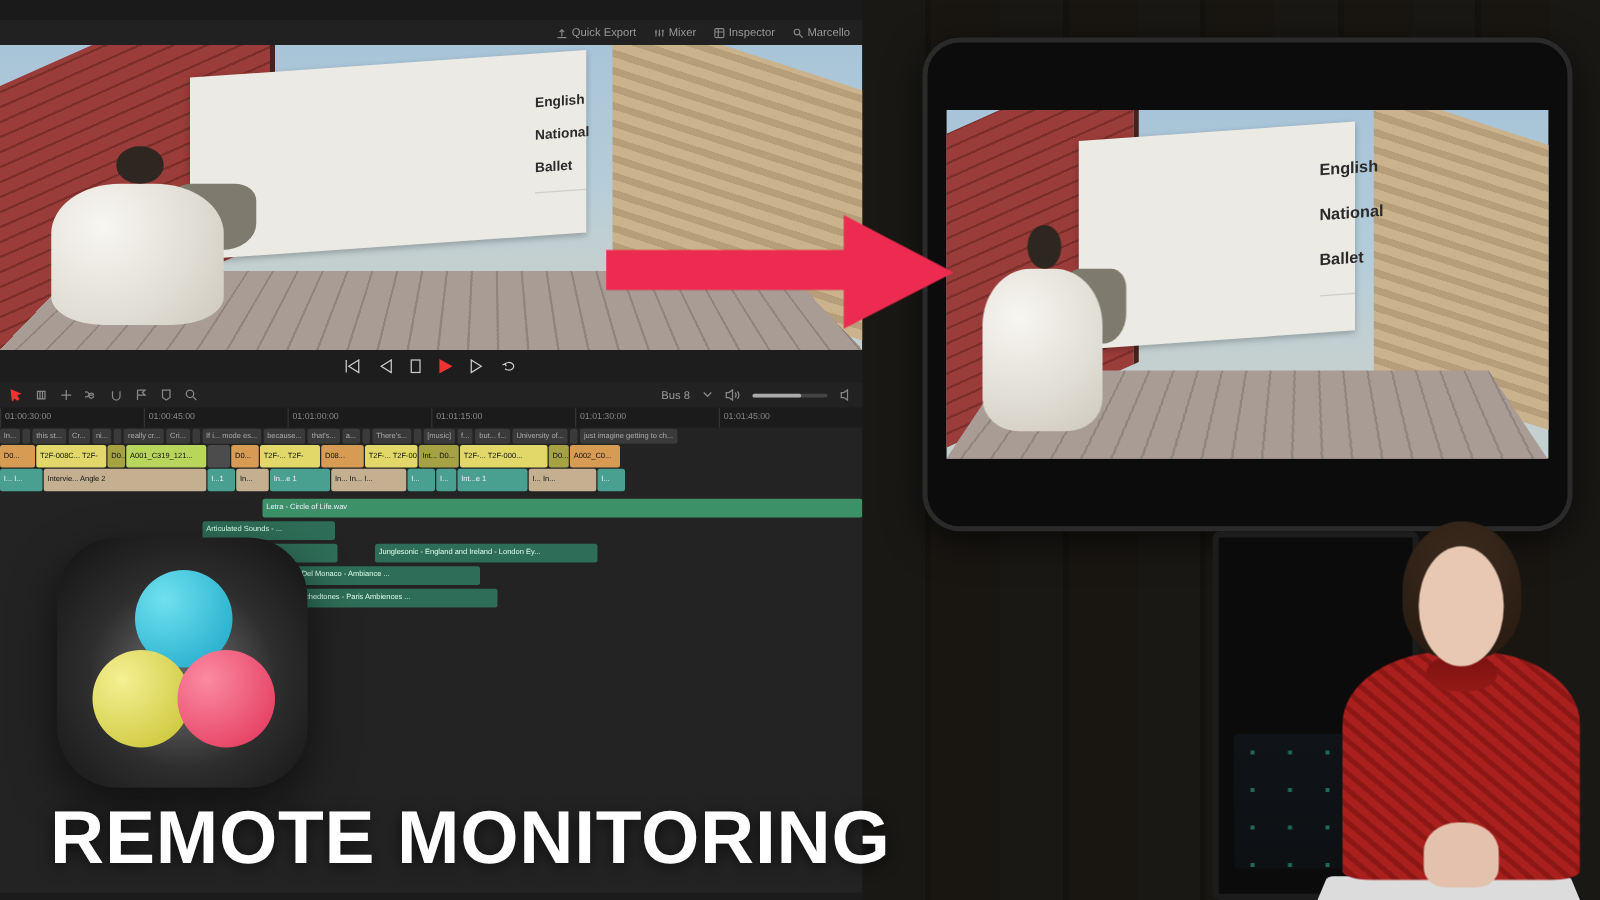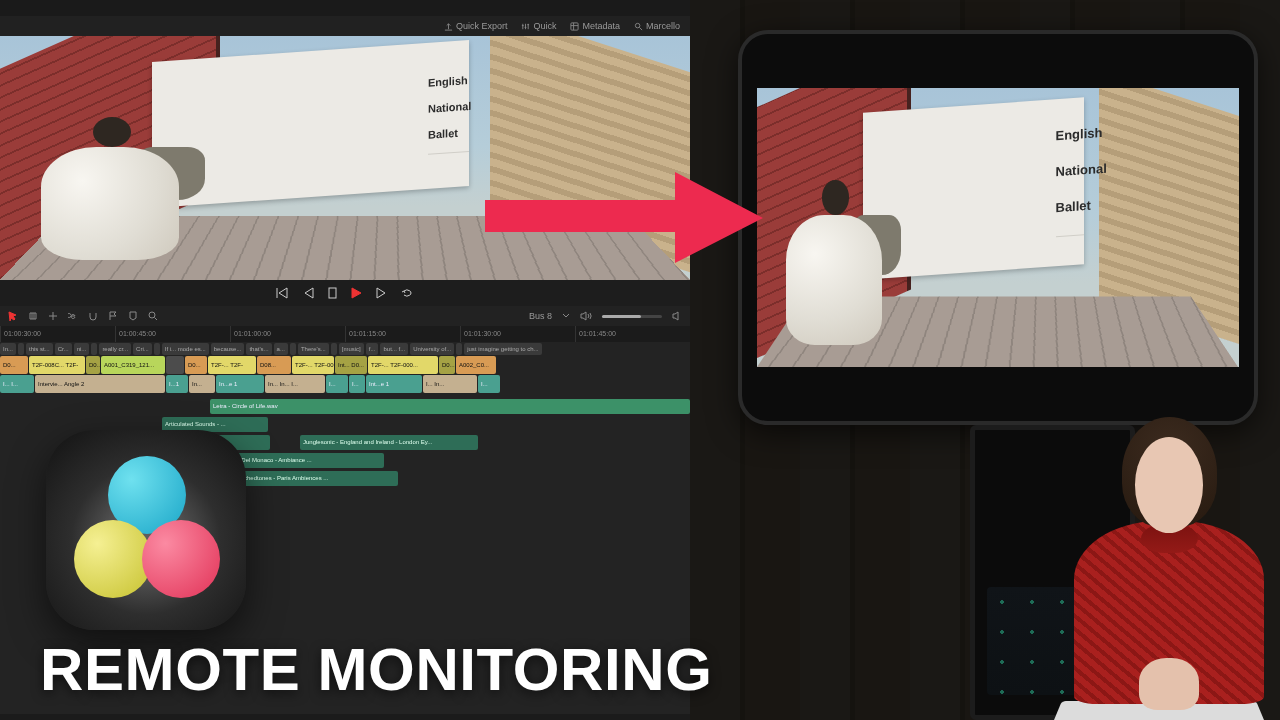--- a/index.html
+++ b/index.html
@@ -133,28 +133,28 @@
     <span>
         <svg viewBox="0 0 10 10">
           <path d="M5 8V2m-2 2 2-2 2 2M1 9h8"></path>
         </svg>
         <span>Quick Export</span>
       </span>
     <span>
         <svg viewBox="0 0 10 10">
           <path d="M2 2v6M5 2v6M8 2v6M1 4h2M4 6h2M7 3h2"></path>
         </svg>
-        <span>Quick</span>
+        <span>Mixer</span>
       </span>
     <span>
         <svg viewBox="0 0 10 10">
           <rect x="1" y="1" width="8" height="8" rx="1"></rect>
           <path d="M1 4h8M4 1v8"></path>
         </svg>
-        <span>Metadata</span>
+        <span>Inspector</span>
       </span>
     <span>
         <svg viewBox="0 0 10 10">
           <circle cx="4" cy="4" r="2.5"></circle>
           <path d="M6 6l3 3"></path>
         </svg>
         <span>Marcello</span>
       </span>
   </div>
 

